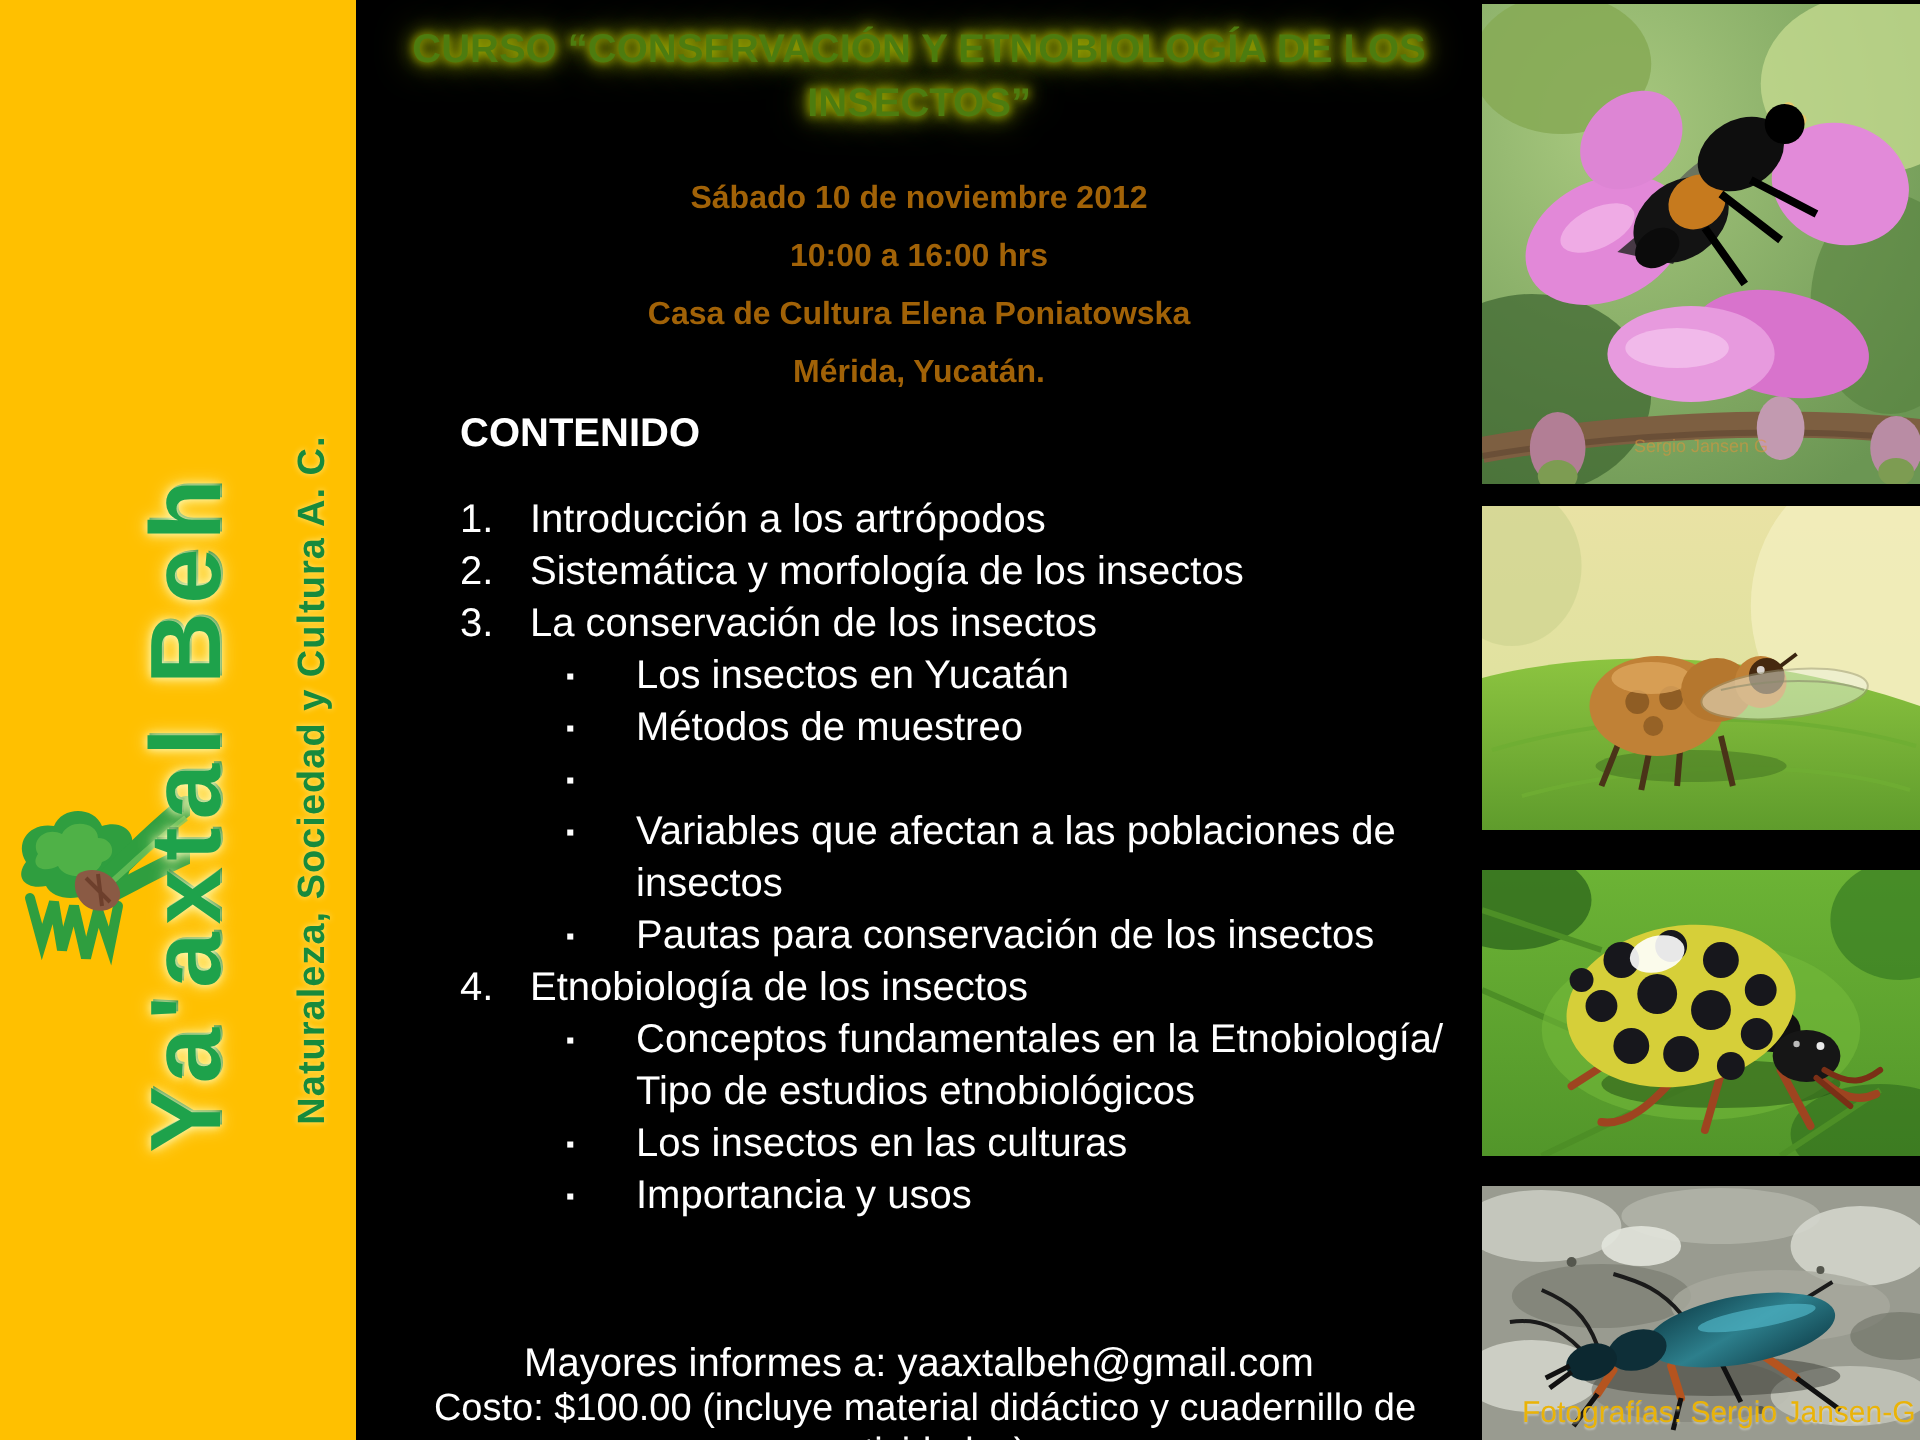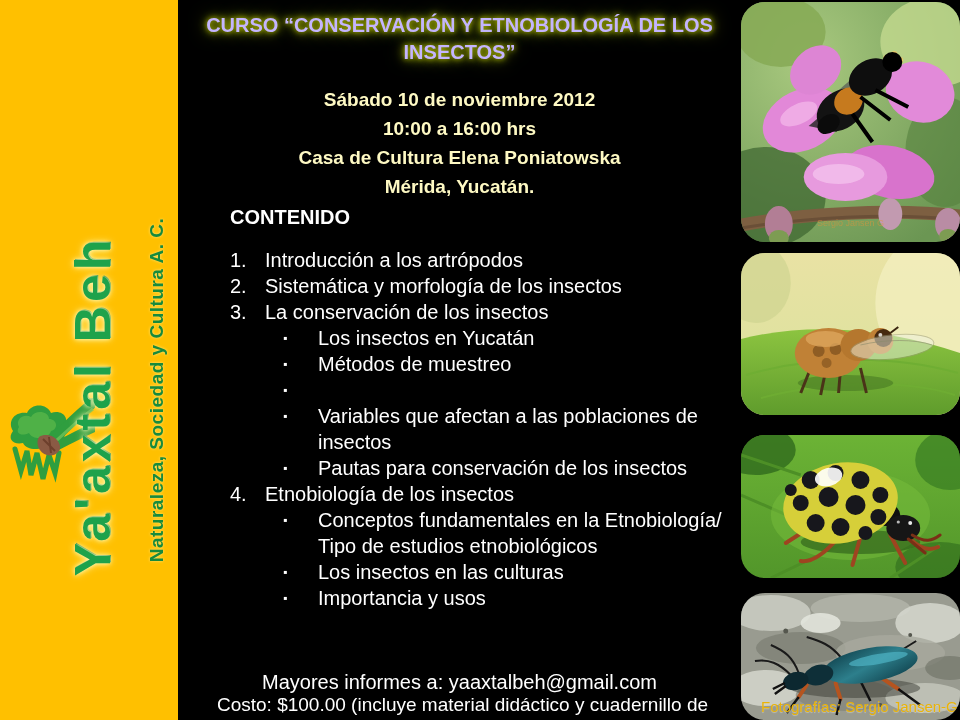--- a/index.html
+++ b/index.html
@@ -22,40 +22,40 @@
     font-size:19px; font-weight:bold; letter-spacing:.5px; text-align:center;
     color:#178A3C; white-space:nowrap;
     text-shadow:0 0 3px rgba(255,250,180,.7);
   }
   .logo { position:absolute; left:5px; top:393px; width:90px; height:116px; }
 
   
   .panel { position:absolute; left:178px; top:0; width:563px; height:720px; color:#fff; }
   .title {
     position:absolute; top:12px; left:0; right:0; text-align:center;
-    font-size:20px; font-weight:bold; line-height:27px; color:#c4b5fd;
+    font-size:20px; font-weight:bold; line-height:27px; color:#4d7c0f;
     text-shadow:0 0 5px #aab800, 0 0 10px #aab800, 0 0 18px #7e8a00;
   }
   .when {
     position:absolute; top:85px; left:0; right:0; text-align:center;
-    font-size:19px; font-weight:bold; line-height:29px; color:#fef9c3;
+    font-size:16px; font-weight:bold; line-height:29px; color:#a16207;
   }
   .contenido { position:absolute; top:206px; left:52px; font-size:20px; font-weight:bold; }
   .agenda { position:absolute; top:247px; left:52px; right:12px; font-size:20px; line-height:26px; }
   .agenda .row { display:flex; }
   .agenda .marker { flex:none; width:35px; }
   .agenda .row.lvl2 { padding-left:53px; }
   .agenda .row.lvl2 .marker { font-size:12px; line-height:26px; }
   .agenda .txt { flex:1; }
   .informes { position:absolute; top:671px; left:0; right:0; text-align:center; font-size:20px; }
   .costo { position:absolute; top:694px; left:6px; right:0; text-align:center; font-size:19px; }
 
   
   .photos { position:absolute; left:741px; top:0; width:219px; height:720px; background:#000; }
-  .photo { position:absolute; left:0; width:219px; overflow:hidden;border-radius:24px; }
+  .photo { position:absolute; left:0; width:219px; overflow:hidden; }
   .photo svg { display:block; width:100%; height:100%; }
   .photo-1 { top:2px; height:240px; }
   .photo-2 { top:253px; height:162px; }
   .photo-3 { top:435px; height:143px; }
   .photo-4 { top:593px; height:127px; }
   .watermark {
     position:absolute; left:50%; bottom:14px; transform:translateX(-50%);
     font-size:9px; color:rgba(226,148,58,.55); white-space:nowrap;
   }
   .credit {

